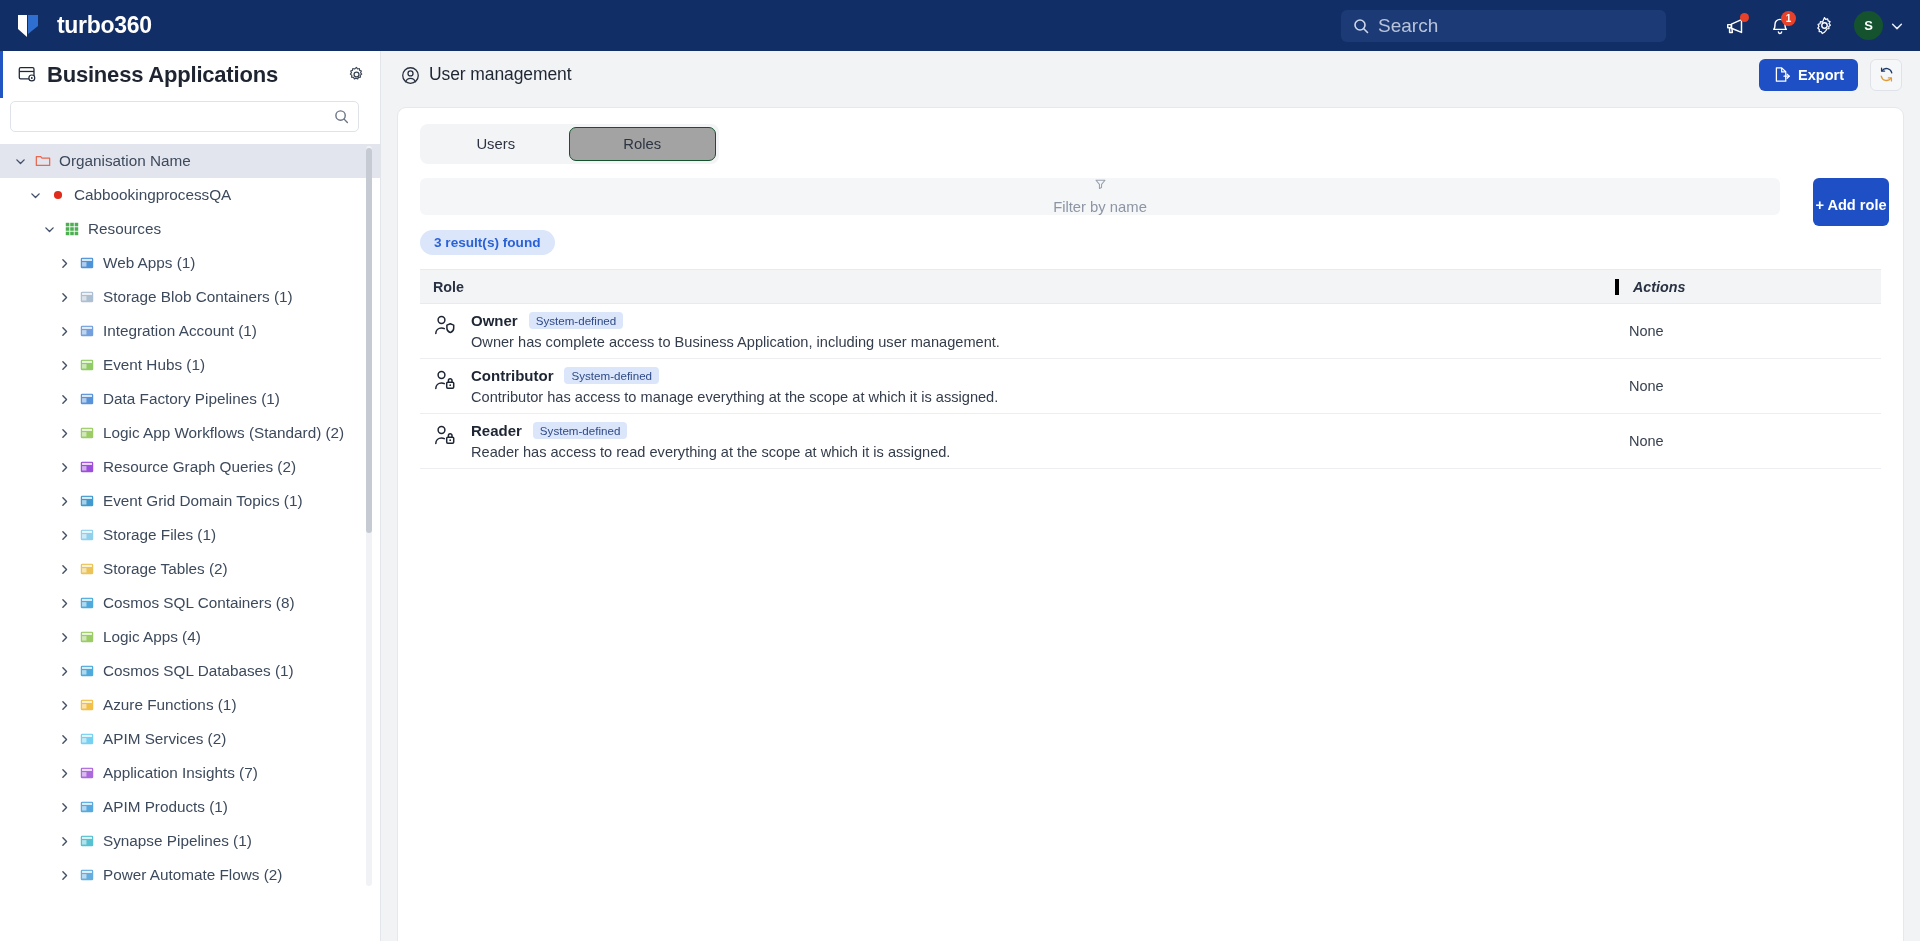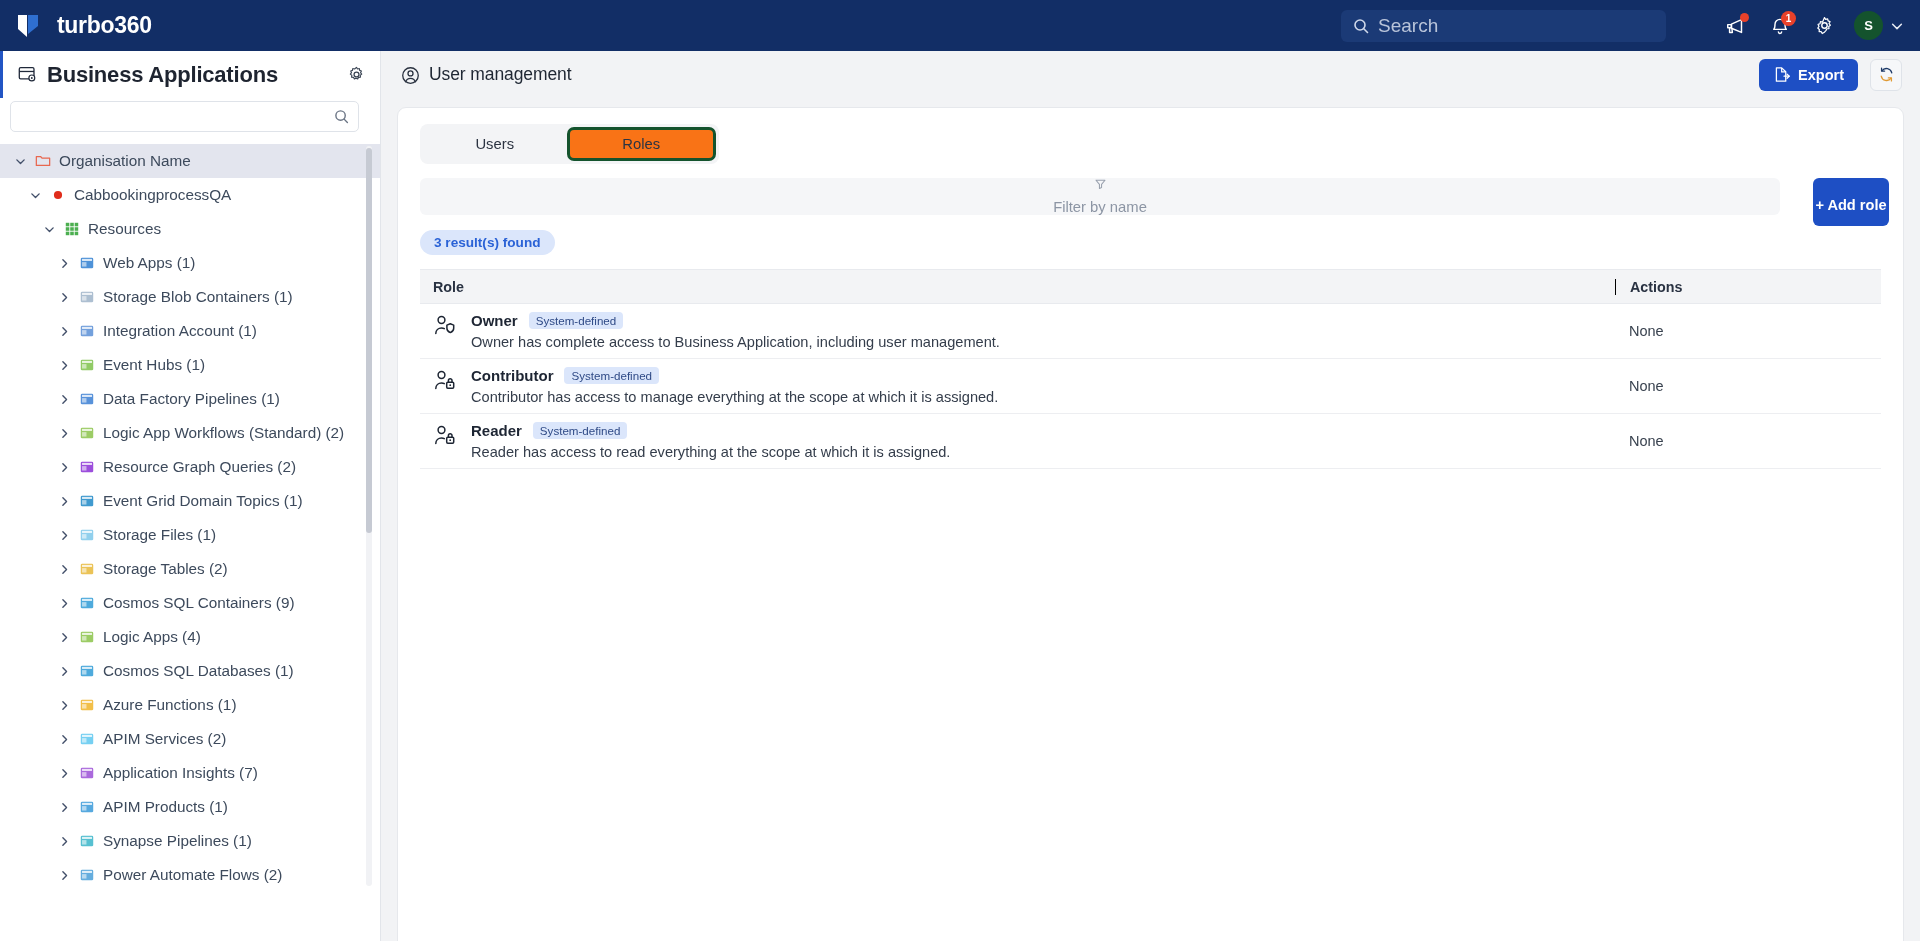--- a/index.html
+++ b/index.html
@@ -119,21 +119,21 @@
     background: #ffffff; border-radius: 9px; border: 1px solid #e6e8ec;
   }
   .tabs {
     margin: 16px 0 0 22px; width: 299px; height: 40px; background: #f3f4f6;
     border-radius: 8px; display: flex; align-items: center; padding: 3px;
   }
   .tab {
     flex: 1; height: 34px; display: flex; align-items: center; justify-content: center;
     font-size: 14.8px; color: #2c3442; border-radius: 7px; cursor: pointer;
   }
-  .tab.active { background: #f97316; border: 3px solid #14532d; justify-content: center; }
+  .tab.active { background: #a3a3a3; border: 1px solid #14532d; justify-content: center; }
   .filterrow {
     margin: 14px 0 0 22px; display: flex; align-items: flex-start; gap: 0; position: relative;
   }
   .filter-input {
     width: 1360px; height: 37px; background: #f5f6f8; border: none; border-radius: 6px;
     display: flex; align-items: center; gap: 9px; padding: 0 12px; cursor: text; flex-direction: column;
   }
   .filter-input .ph { color: #8c95a4; font-size: 14.8px; }
   .btn-add {
     position: absolute; left: 1393px; top: 0; width: 76px; height: 48px;
@@ -146,21 +146,21 @@
     background: #dbe6fb; color: #2a62d6; border-radius: 13px; padding: 0 14px;
     font-size: 13.6px; font-weight: bold;
   }
   .table { margin: 14px 22px 0 22px; }
   .thead {
     height: 35px; background: #f3f4f6; display: flex; align-items: center;
     border-top: 1px solid #e8eaee; border-bottom: 1px solid #e8eaee;
   }
   .th { font-size: 14.3px; color: #293242; font-weight: bold; }
   .col-role { width: 1195px; padding-left: 13px; }
-  .col-act { width: 266px; padding-left: 14px; border-left: 1px solid #000000; }
+  .col-act { width: 266px; padding-left: 14px; border-left: 4px solid #000000; font-style: italic; }
   .trow { display: flex; align-items: center; border-bottom: 1px solid #edeef1; min-height: 47px; }
   .rcell { width: 1195px; padding-left: 13px; display: flex; align-items: flex-start; gap: 14px; padding-top: 8px; padding-bottom: 8px; }
   .racts { width: 266px; padding-left: 14px; font-size: 14.5px; color: #39424f; align-self: center; }
   .rtitleline { display: flex; align-items: center; gap: 11px; }
   .rtitle { font-size: 15px; color: #1d2533; font-weight: bold; }
   .rtag {
     background: #dbe6fb; color: #2f4a86; border-radius: 4px; padding: 2px 7px;
     font-size: 11.6px;
   }
   .rdesc { font-size: 14.6px; color: #343d4b; margin-top: 5px; }
@@ -453,21 +453,21 @@
               <polyline points="6,3.5 10.5,8 6,12.5" fill="none" stroke="#43506a" stroke-width="1.7" stroke-linecap="round" stroke-linejoin="round"></polyline>
             </svg>
           </span>
           <span class="tico">
             <svg width="16" height="16" viewBox="0 0 18 18">
               <rect x="2" y="3" width="14" height="12" rx="1.6" fill="#2f9bd6" opacity="0.85"></rect>
               <rect x="3.4" y="4.4" width="11.2" height="2.3" fill="#ffffff" opacity="0.8"></rect>
               <rect x="3.4" y="8" width="5" height="5" fill="#ffffff" opacity="0.55"></rect>
             </svg>
           </span>
-          <span>Cosmos SQL Containers (9)</span>
+          <span>Cosmos SQL Containers (8)</span>
         </div>
         <div class="tnode lvl3">
           <span class="chev">
             <svg width="13" height="13" viewBox="0 0 16 16">
               <polyline points="6,3.5 10.5,8 6,12.5" fill="none" stroke="#43506a" stroke-width="1.7" stroke-linecap="round" stroke-linejoin="round"></polyline>
             </svg>
           </span>
           <span class="tico">
             <svg width="16" height="16" viewBox="0 0 18 18">
               <rect x="2" y="3" width="14" height="12" rx="1.6" fill="#8bc34a" opacity="0.85"></rect>

